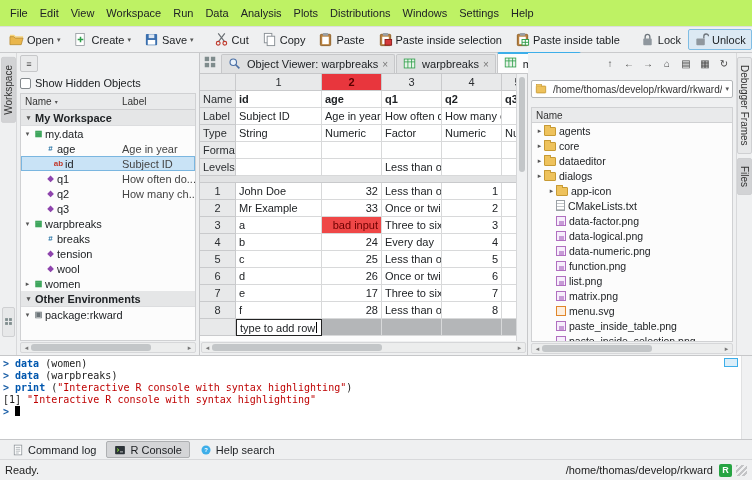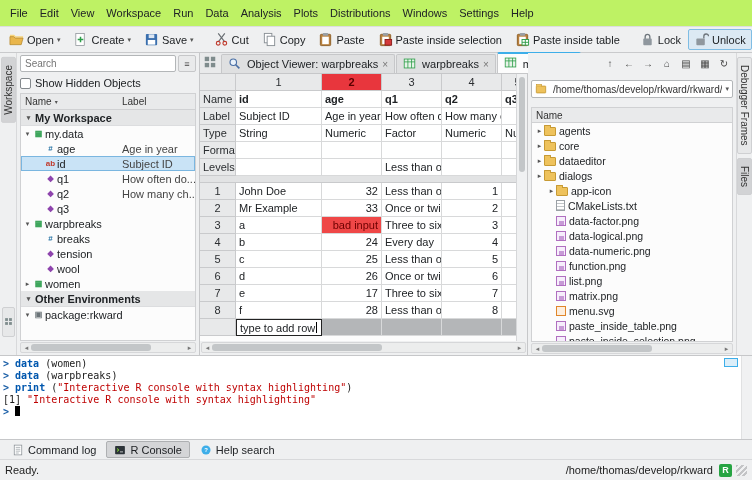--- a/index.html
+++ b/index.html
@@ -253,21 +253,20 @@
               <rect x="2" y="2" width="5" height="5" fill="#7f8c8d"></rect>
               <rect x="9" y="2" width="5" height="5" fill="#7f8c8d"></rect>
               <rect x="2" y="9" width="5" height="5" fill="#7f8c8d"></rect>
               <rect x="9" y="9" width="5" height="5" fill="#7f8c8d"></rect>
             </svg></span>
       </div>
     </div>
 
     <div class="ws-panel">
       <div class="search-row">
-        <input placeholder="Search" style="">
         <span class="filter-btn">≡</span>
       </div>
       <label class="chk-row">
         <span class="chk"></span>
         <span>Show Hidden Objects</span>
       </label>
       <div class="tree-header">
         <span>Name</span>
         <span class="hdr-arrow">▾</span>
         <span class="col2">Label</span>
@@ -281,21 +280,21 @@
             <span class="arrow">▾</span>
             <span class="vicon" style="color: rgb(46, 158, 79);">▦</span>
             <span>my.data</span>
           </div>
           <div class="tree-row" style="padding-left: 14px;">
             <span class="arrow"></span>
             <span class="vicon" style="color: rgb(36, 113, 163);">#</span>
             <span>age</span>
             <span class="ti-label">Age in year</span>
           </div>
-          <div class="tree-row sel" style="padding-left: 14px;">
+          <div class="tree-row sel" style="padding-left: 22px;">
             <span class="arrow"></span>
             <span class="vicon" style="color: rgb(192, 57, 43);">ab</span>
             <span>id</span>
             <span class="ti-label">Subject ID</span>
           </div>
           <div class="tree-row" style="padding-left: 14px;">
             <span class="arrow"></span>
             <span class="vicon" style="color: rgb(142, 68, 173);">◆</span>
             <span>q1</span>
             <span class="ti-label">How often do...</span>

